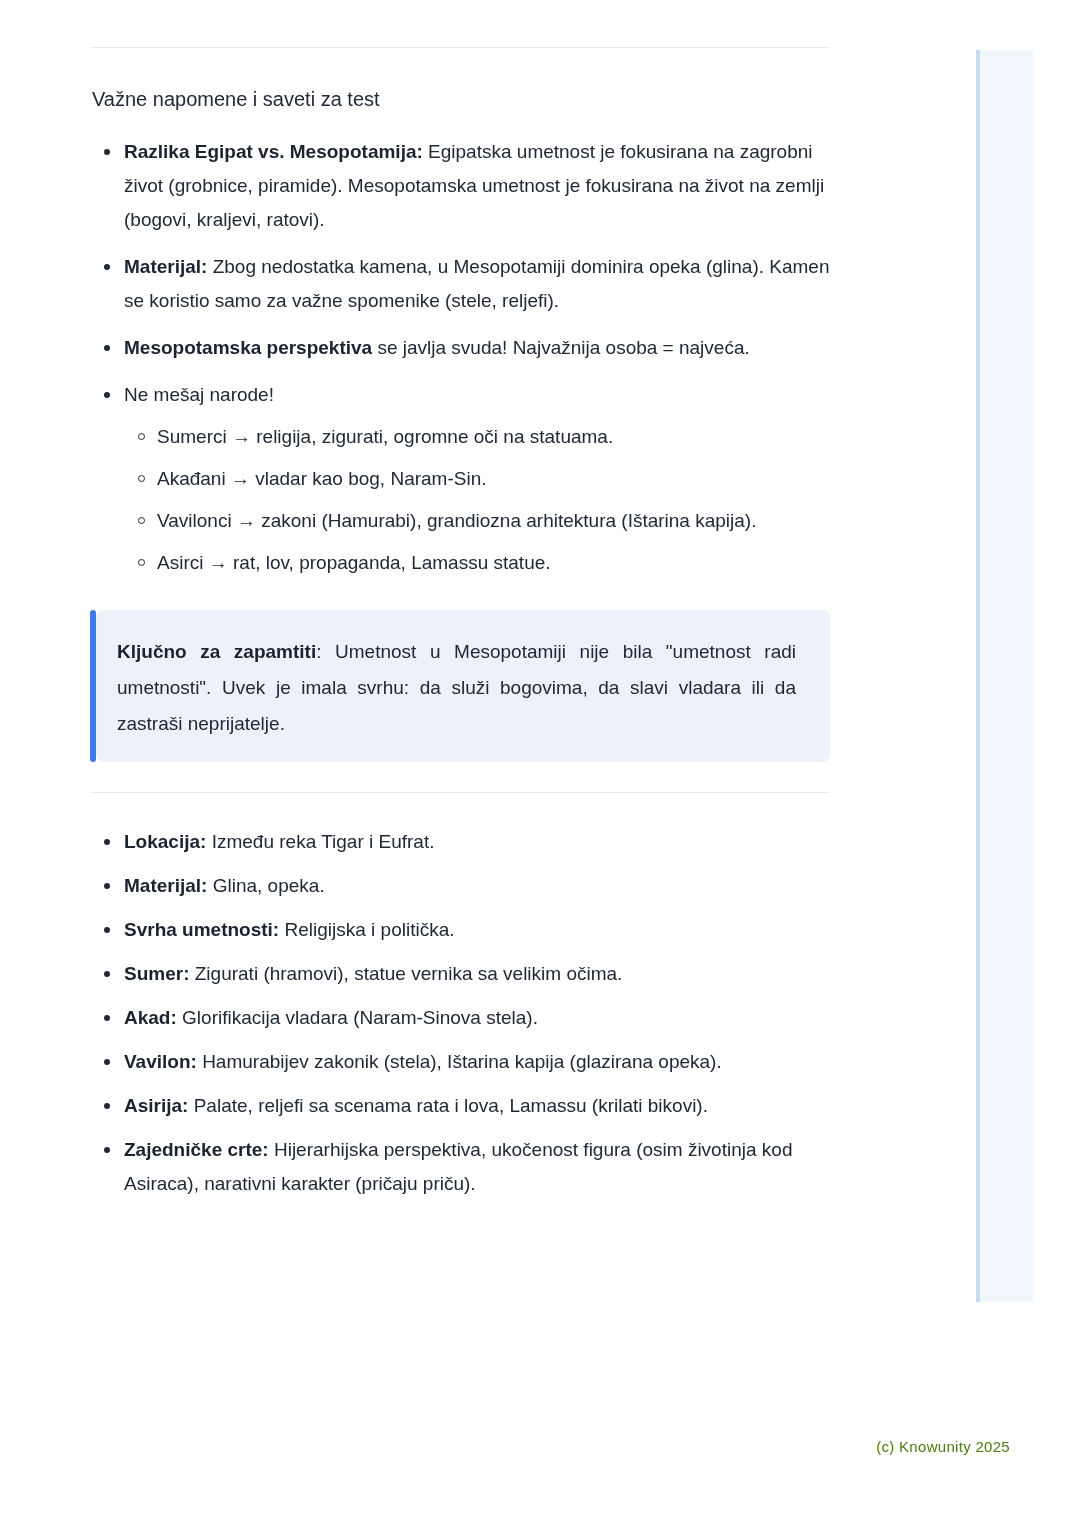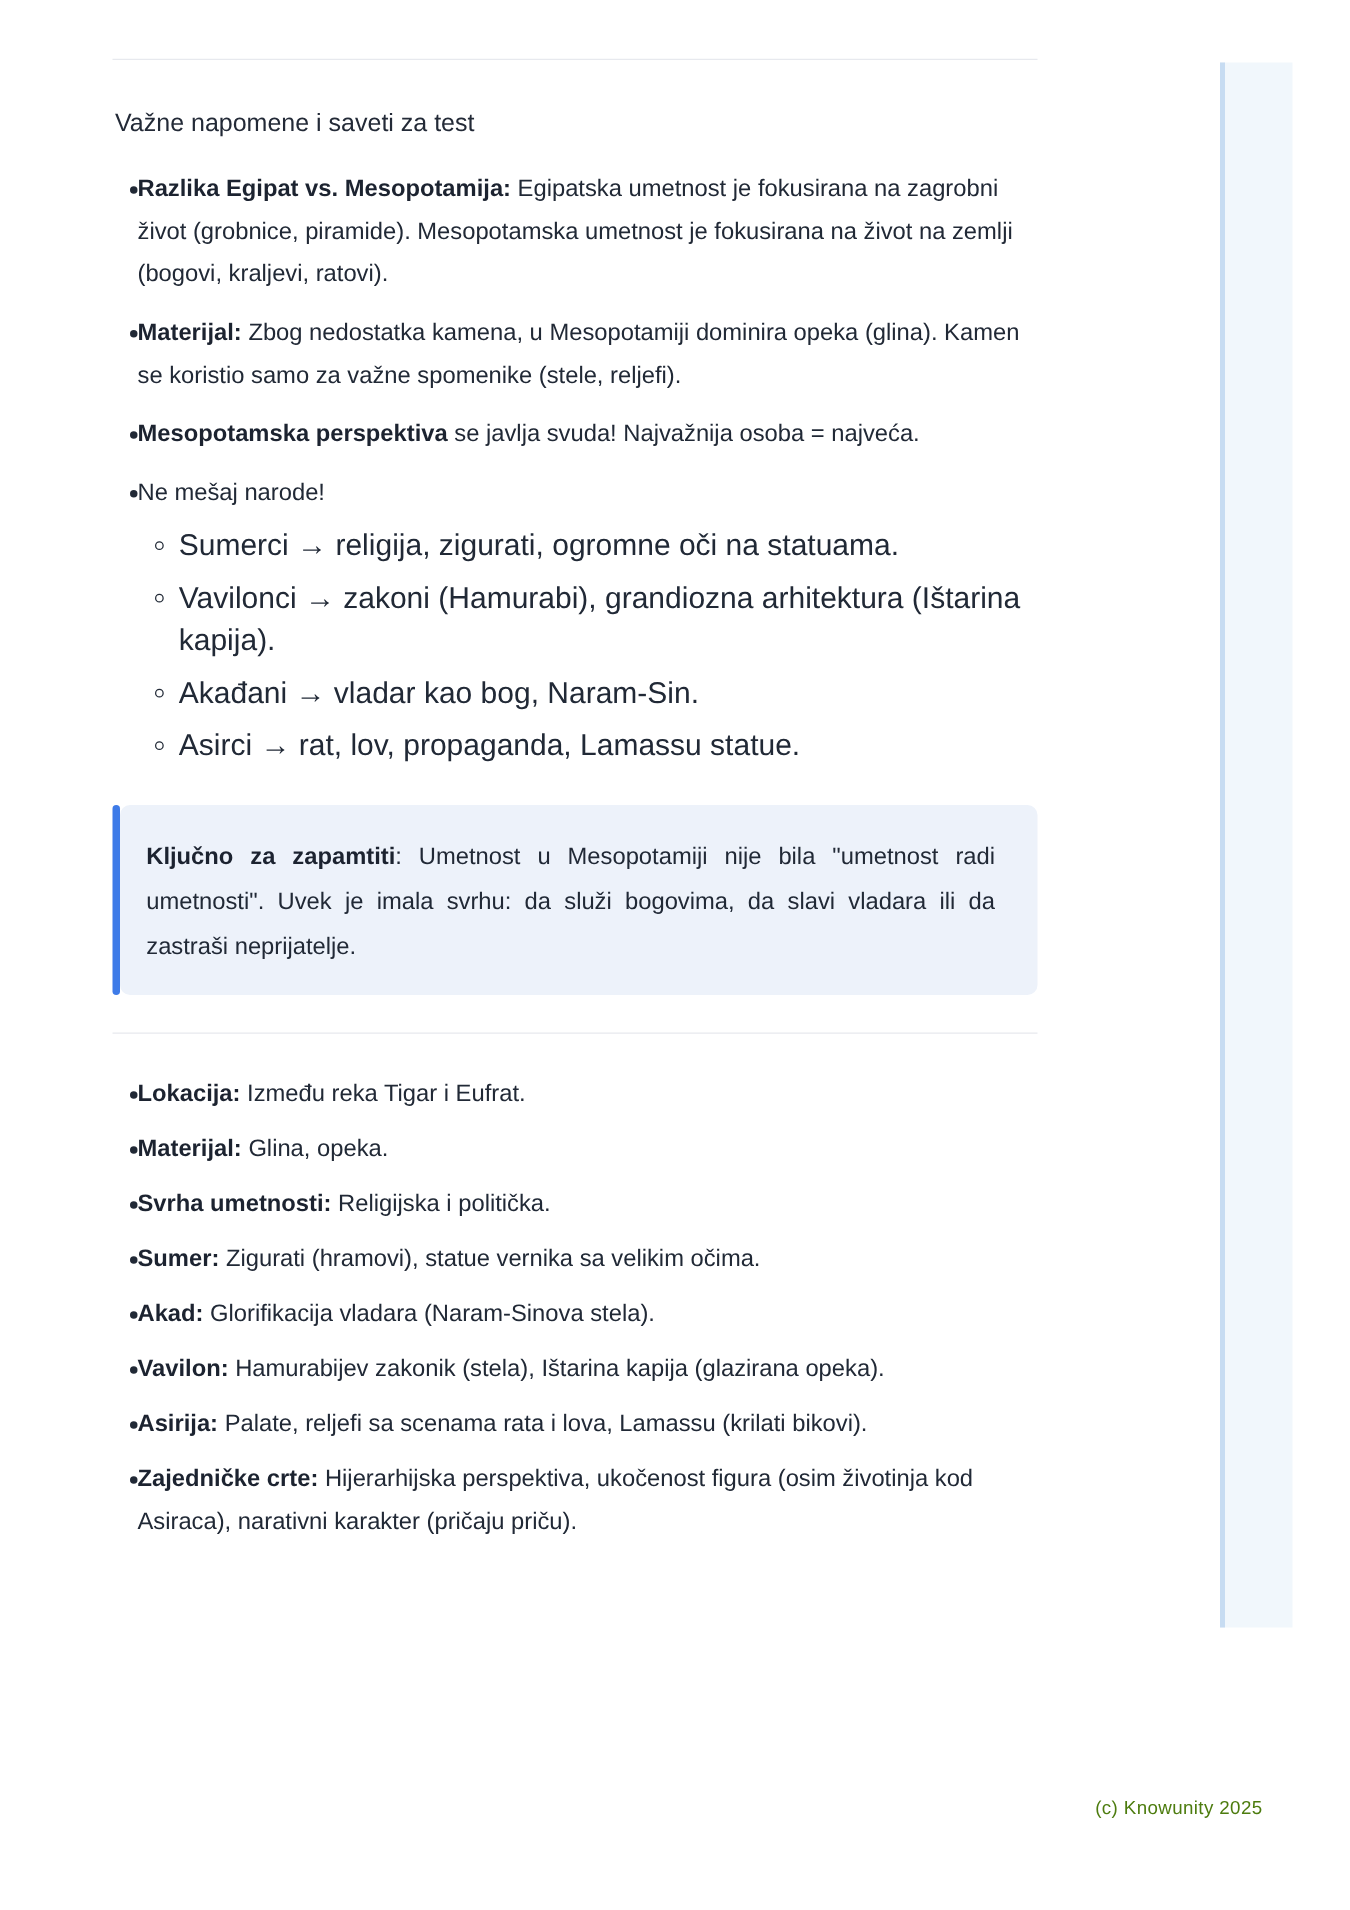--- a/index.html
+++ b/index.html
@@ -29,26 +29,26 @@
   li.li {
     display:flex; align-items:flex-start;
     font-size:19px; line-height:34px;
     margin:0 0 13px 0;
   }
   ul.list.second li.li { margin-bottom:10px; }
   .marker-dot {
     flex:none; width:6px; height:6px; border-radius:50%;
     background:#212936; margin:14px 0 0 14px;
   }
-  .li-body { flex:1; }
+  .li-body { margin-left:14px; flex:1; }
   strong { font-weight:700; color:#1c2330; }
   ul.sublist { list-style:none; margin:8px 0 0 0; padding:0; }
   li.sub-li {
     display:flex; align-items:flex-start;
-    font-size:24px; line-height:34px; margin:0 0 8px 0;
+    font-size:19px; line-height:34px; margin:0 0 8px 0;
   }
   .marker-circle {
     flex:none; width:5px; height:5px; border-radius:50%;
     border:1.5px solid #212936; background:transparent;
     margin:13px 0 0 14px;
   }
   .sub-body { margin-left:12px; flex:1; }
   .callout { position:relative; margin-top:22px; }
   .callout-accent {
     position:absolute; left:0; top:0; bottom:0; width:6px;
@@ -97,25 +97,25 @@
       </li>
       <li class="li">
         <span class="marker-dot"></span>
         <div class="li-body">Ne mešaj narode!<ul class="sublist">
             <li class="sub-li">
               <span class="marker-circle"></span>
               <div class="sub-body">Sumerci → religija, zigurati, ogromne oči na statuama.</div>
             </li>
             <li class="sub-li">
               <span class="marker-circle"></span>
-              <div class="sub-body">Vavilonci → zakoni (Hamurabi), grandiozna arhitektura (Ištarina kapija).</div>
+              <div class="sub-body">Akađani → vladar kao bog, Naram-Sin.</div>
             </li>
             <li class="sub-li">
               <span class="marker-circle"></span>
-              <div class="sub-body">Akađani → vladar kao bog, Naram-Sin.</div>
+              <div class="sub-body">Vavilonci → zakoni (Hamurabi), grandiozna arhitektura (Ištarina kapija).</div>
             </li>
             <li class="sub-li">
               <span class="marker-circle"></span>
               <div class="sub-body">Asirci → rat, lov, propaganda, Lamassu statue.</div>
             </li>
           </ul></div>
       </li>
     </ul>
 
   <div class="callout">

